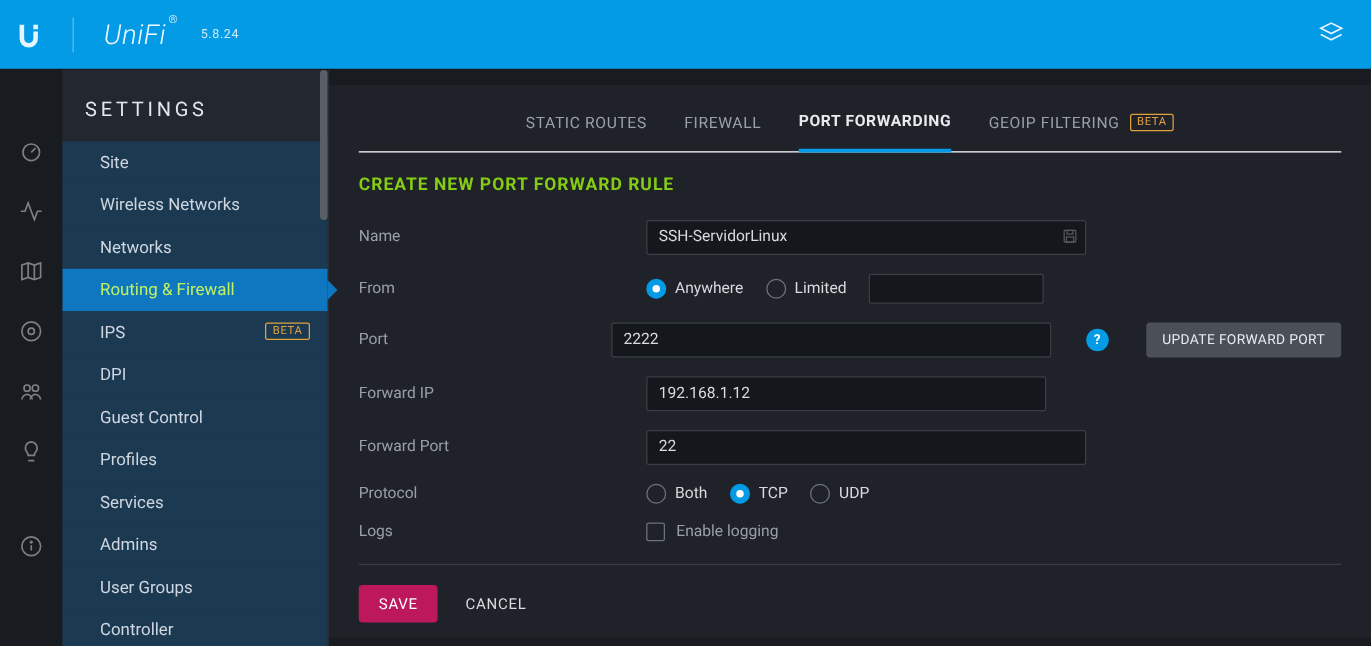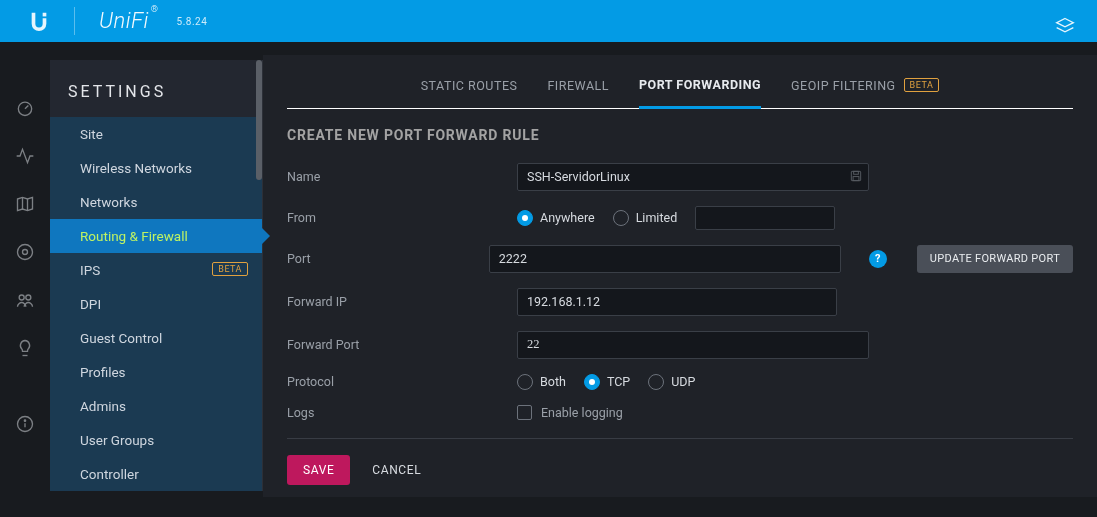--- a/index.html
+++ b/index.html
@@ -1,18 +1,18 @@
 <!DOCTYPE html>
 <html><head>
 <meta charset="utf-8">
 <style>
   * { margin: 0; padding: 0; box-sizing: border-box; font-family: -apple-system, BlinkMacSystemFont, "Segoe UI", Roboto, Helvetica, Arial, sans-serif; }
   html, body { width: 1097px; height: 517px; overflow: hidden; background: #181b1f; color: #cfd3d8; }
   .topbar {
-    height: 42px; background: #039be5; display: flex; align-items: center; padding: 0 28px;
+    height: 55px; background: #039be5; display: flex; align-items: center; padding: 0 12px;
     color: #fff; position: relative;
   }
   .topbar .logo { display:flex; align-items:center; gap:10px; }
   .topbar .u-mark svg { display:block; }
   .topbar .divider { width:1px; height:28px; background: rgba(255,255,255,0.35); margin: 0 14px; }
   .topbar .brand { font-family: "Segoe UI", Arial, sans-serif; font-style: italic; font-weight: 300; font-size: 22px; letter-spacing: 0.5px; color:#fff; opacity:0.95; position:relative; padding-right:8px;}
   .topbar .brand sup { font-size:9px; font-style:normal; position:relative; top:-8px; left:2px;}
   .topbar .ver { font-size: 10px; color: rgba(255,255,255,0.8); margin-left: 2px; letter-spacing:0.5px;}
   .topbar .right-icon { position:absolute; right:22px; top:16px; }
   .body { display: flex; height: 467px; align-items: center; }
@@ -62,34 +62,34 @@
     font-size: 12.5px; letter-spacing:0.5px; color:#9aa0a8; padding-bottom:14px;
     cursor:pointer; display:flex; align-items:center; gap:8px;
   }
   .tabs .tab.active { color:#e7eaee; border-bottom:3px solid #039be5; margin-bottom:-1px; font-weight:700;}
   .tabs .tab .badge2 {
     font-size:9px; letter-spacing:0.5px; padding:1px 5px; border:1px solid #e0a13f;
     color:#e0a13f; border-radius:2px;
   }
   .form-area { padding: 18px 24px 12px 24px; }
   .form-title {
-    font-size: 14px; font-weight: 700; letter-spacing: 0.8px; color:#a3a3a3;
+    font-size: 14px; font-weight: 700; letter-spacing: 0.8px; color:#84cc16;
     margin-bottom: 20px;
   }
   .row { display:flex; align-items:center; margin-bottom: 15px; font-size:12.5px; }
   .row .label { width: 230px; color:#9aa0a8; }
   .row .field { flex:0 0 auto; display:flex; align-items:center; gap:18px; }
   input.text {
     background:#14171c; border:1px solid #3a3f47; color:#d7dbe0;
     height:28px; padding:0 9px; font-size:12.5px; border-radius:2px;
   }
   .w-name { width: 352px; }
   .w-port { width: 352px; }
   .w-ip   { width: 320px; }
-  .w-fp   { width: 352px; font-family: Liberation Serif, serif; }
+  .w-fp   { width: 352px; }
   .name-wrap { position:relative; }
   .name-wrap .inp-icon { position:absolute; right:6px; top:6px; opacity:0.5; pointer-events:none;}
   .radio {
     display:inline-flex; align-items:center; gap:7px; cursor:pointer; color:#d7dbe0; font-size:12.5px;
   }
   .radio .dot {
     width:16px; height:16px; border-radius:50%; border:1.5px solid #6c727b; display:inline-block; position:relative;
   }
   .radio.checked .dot { border-color:#039be5; background:#039be5; }
   .radio.checked .dot::after {
@@ -215,20 +215,23 @@
       <li>
           <span>DPI</span>
         </li>
       <li>
           <span>Guest Control</span>
         </li>
       <li>
           <span>Profiles</span>
         </li>
       <li>
+          <span>Services</span>
+        </li>
+      <li>
           <span>Admins</span>
         </li>
       <li>
           <span>User Groups</span>
         </li>
       <li>
           <span>Controller</span>
         </li>
     </ul>
     <div class="scrolltrack">

